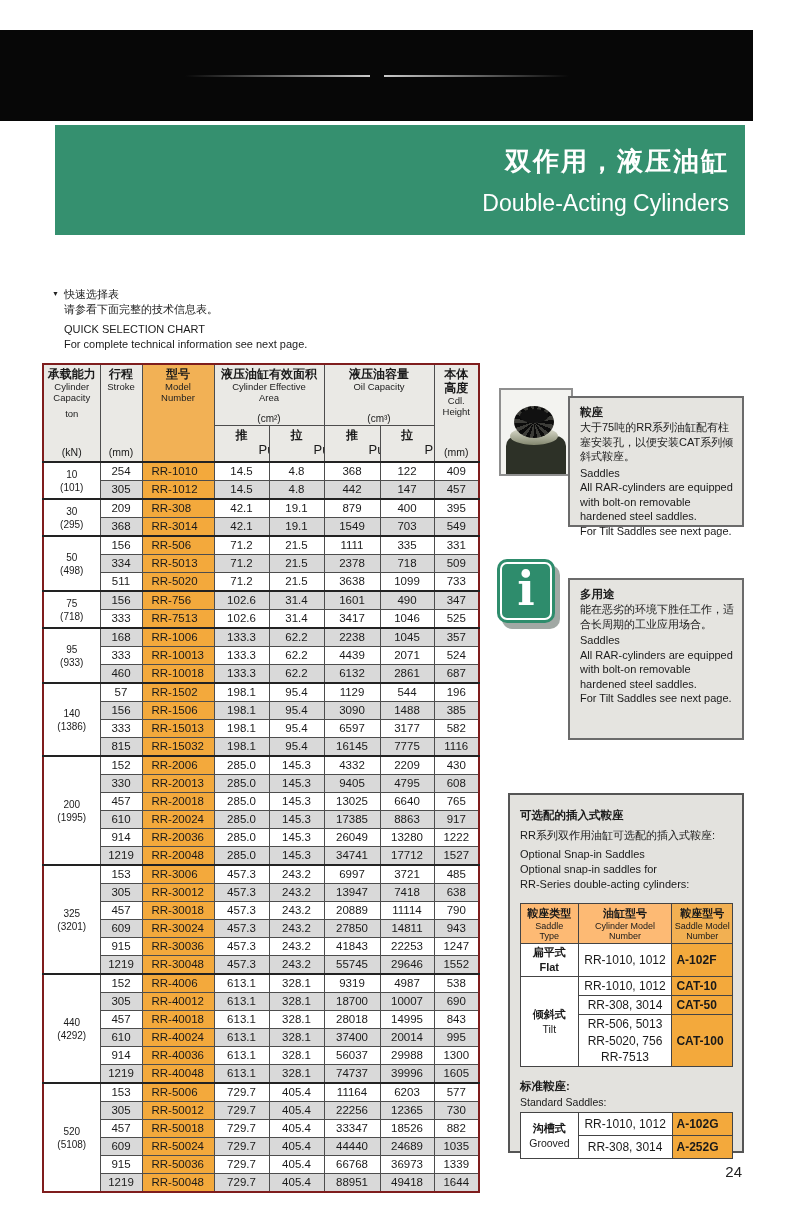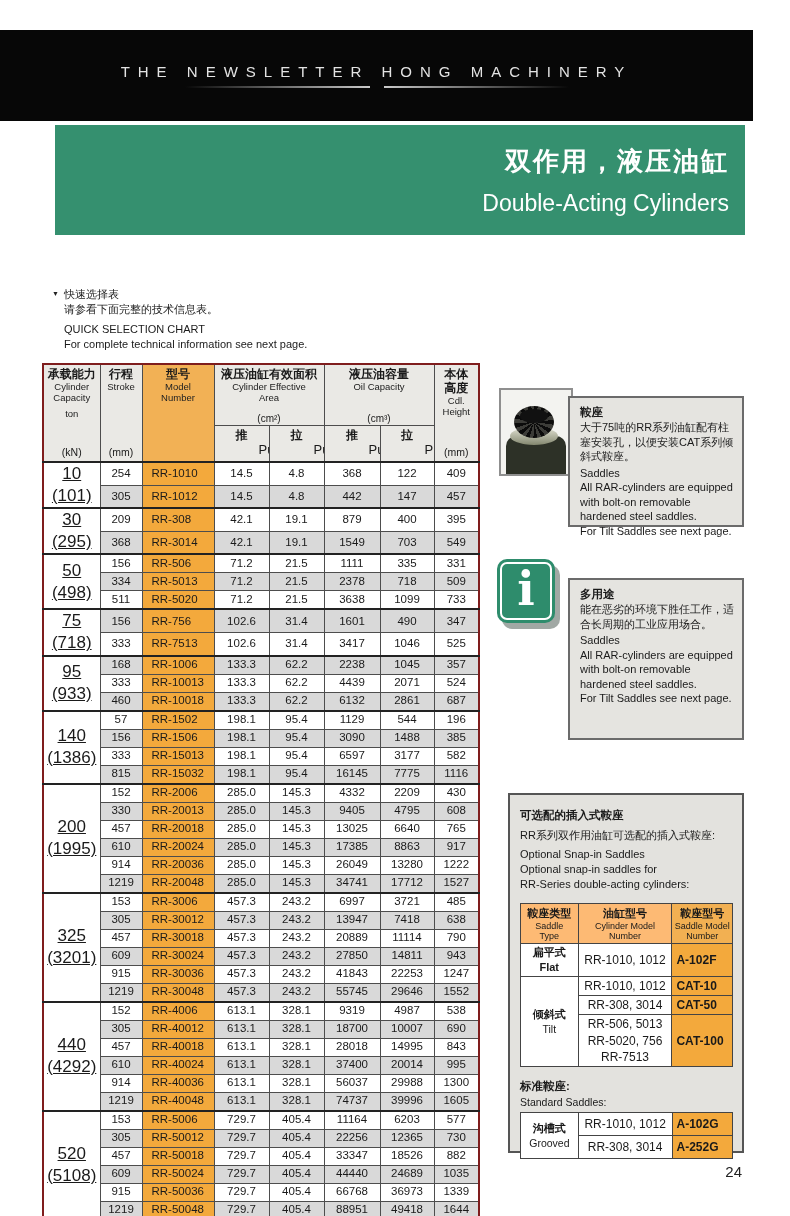--- a/index.html
+++ b/index.html
@@ -42,21 +42,21 @@
   .hcol .en{font-size:9.5px;color:#222;}
   .hcol .sp{flex:1;}
   .hcol .u{font-size:10.5px;padding-bottom:2px;}
   .gcol{display:flex;flex-direction:column;align-items:center;height:60px;padding-top:3px;box-sizing:border-box;}
   .gcol .zh{font-weight:bold;font-size:12px;}
   .gcol .en{font-size:9.5px;}
   .gcol .sp{flex:1;}
   .gcol .u{font-size:10px;padding-bottom:1px;}
   .pp .zh{font-weight:bold;font-size:12px;}
   .pp .en{font-size:13px;margin-left:44px;}
-  .spec td.cap-cell{background:#ffffff;font-size:17px;line-height:1.3;text-decoration:underline;}
+  .spec td.cap-cell{background:#ffffff;font-size:10px;line-height:1.3;}
   .spec td.model-cell{background:#F3A93C;text-align:left;padding-left:9px;}
   .spec tr.zebra td{background:#D9D9D9;}
   .spec td.model-cell,.spec tr.zebra td.model-cell{background:#F3A93C;}
   .spec td.cap-cell,.spec tr.zebra td.cap-cell{background:#ffffff;}
   .spec tr.group-start td{border-top:2px solid #222;}
   .spec thead th{border-bottom-width:1px;}
 
   
   .photo{position:absolute;left:499px;top:388px;width:70px;height:84px;background:#f3f3f0;
          border:2px solid #8f8f8f;overflow:hidden;}
@@ -102,21 +102,20 @@
   .mini.std td{height:20px;}
 
   .pageno{position:absolute;right:48px;top:1163px;font-size:15px;color:#222;margin-left:48px;}
 </style>
 </head>
 <body>
 
 <div class="page">
 
   <div class="masthead">
-    <div class="m-kicker">THE NEWSLETTER HONG MACHINERY</div>
     <div class="m-titlerow">
       <div class="m-line"></div>
       <div class="m-line right"></div>
     </div>
   </div>
 
   <div class="banner">
     <div class="banner-zh">双作用，液压油缸</div>
     <div class="banner-en">Double-Acting Cylinders</div>
   </div>

